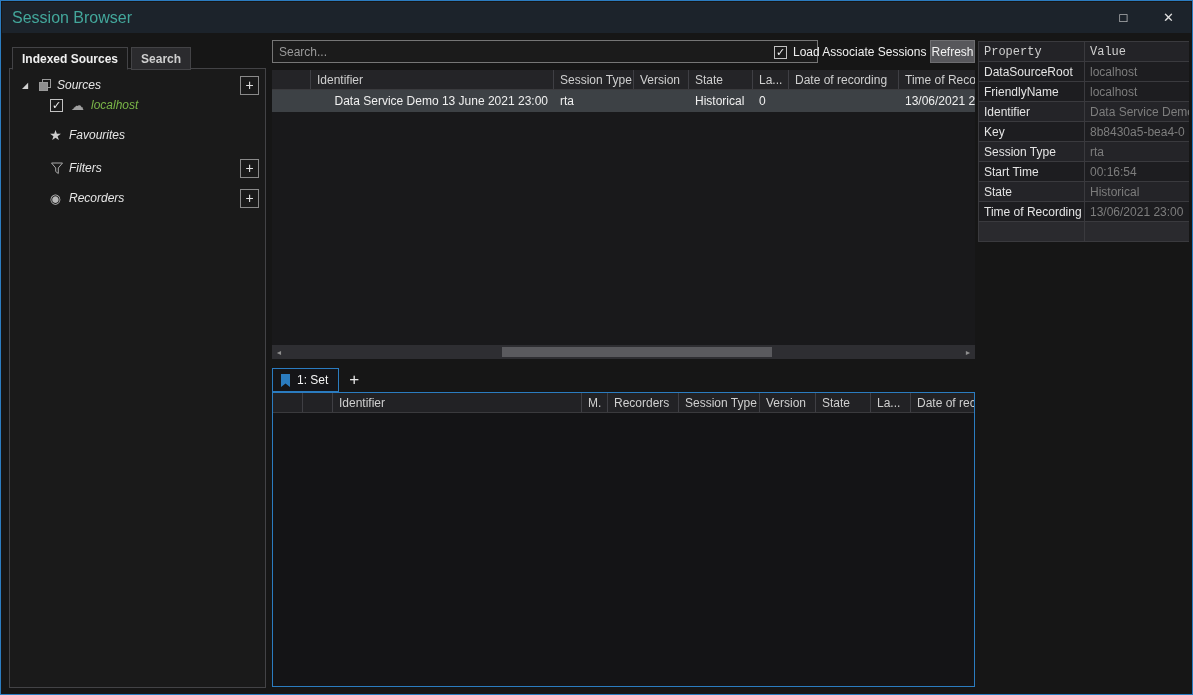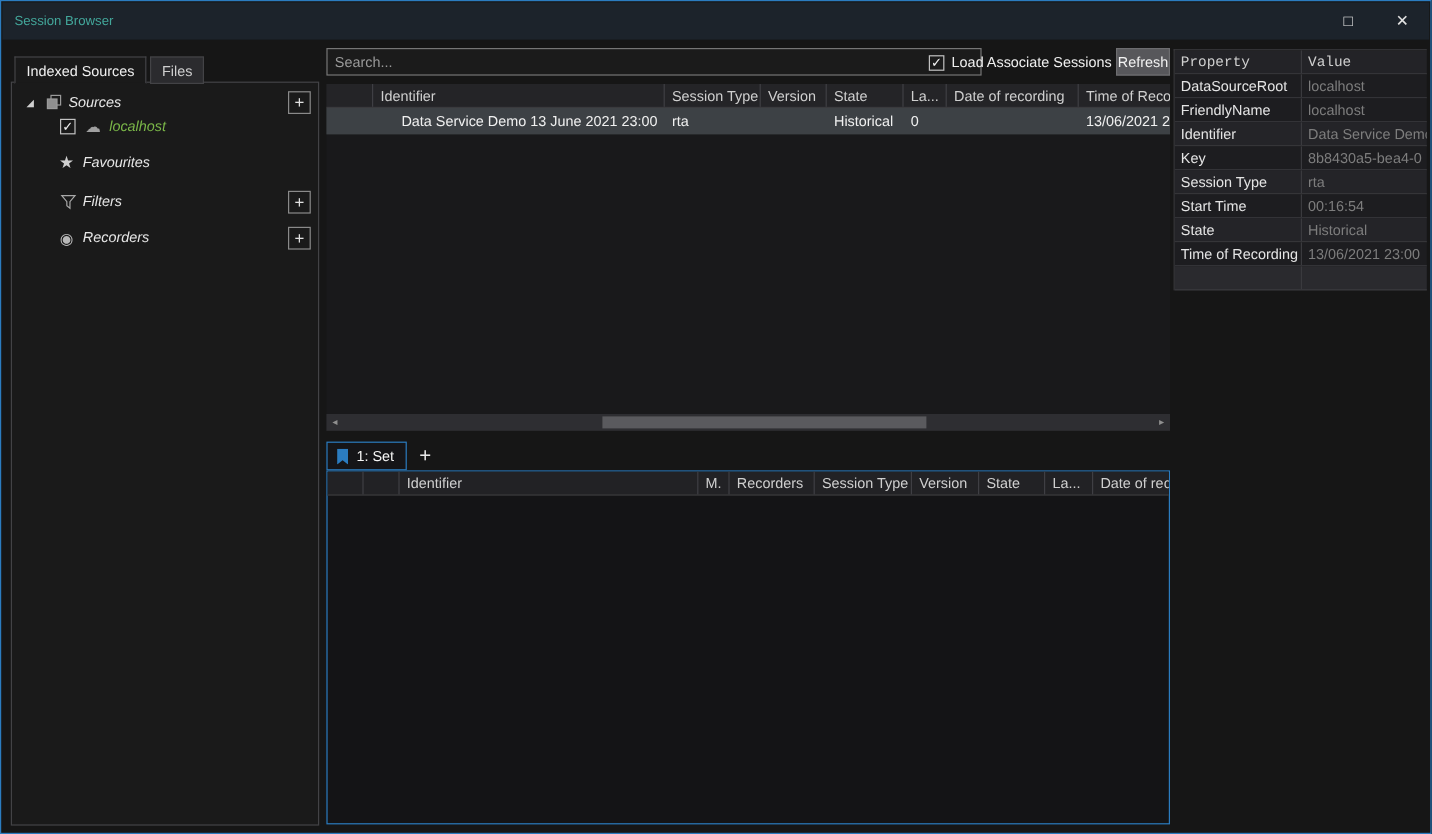--- a/index.html
+++ b/index.html
@@ -3,29 +3,29 @@
 <meta charset="utf-8">
 <style>
   * { margin:0; padding:0; box-sizing:border-box; }
   html,body { width:1193px; height:695px; overflow:hidden; background:#0d0d0d;
               font-family:"Liberation Sans", sans-serif; font-size:12px; color:#e0e0e0; }
   .window { position:absolute; inset:0; border:1px solid #2b7cc0; background:#161616; }
 
   
   .titlebar { position:absolute; left:1px; right:1px; top:1px; height:31px; background:#1c232b;
               display:flex; align-items:center; padding-left:10px; }
-  .title { color:#43a79b; font-size:11px;text-align:center; }
+  .title { color:#43a79b; font-size:16px;text-align:center; }
   .win-btns { margin-left:auto; display:flex; height:100%; }
   .win-btn { width:45px; height:100%; display:flex; align-items:center; justify-content:center;
              color:#e2e2e2; font-size:13px; background:transparent; border:none; cursor:default; }
 
   
   .sidebar-tabs { position:absolute; left:11px; top:46px; display:flex; z-index:2; }
   .stab { padding:4px 9px 3px 9px; border:1px solid #434346; background:#2b2b2e; color:#cfcfcf;
-          margin-right:3px; font-size:12px; }
+          margin-right:3px; font-size:12px;font-weight:bold; }
   .stab.active { background:#1a1a1a; border-bottom:1px solid #1a1a1a; color:#f0f0f0; }
   .sidebar { position:absolute; left:8px; top:67px; width:257px; height:620px;
              border:1px solid #434346; background:#1a1a1a; }
   .trow { display:flex; align-items:center; height:20px; }
   .row-sources { margin-top:6px; padding-left:12px; padding-right:6px; }
   .row-localhost { padding-left:40px; }
   .row-fav { margin-top:10px; padding-left:37px; }
   .row-filters { margin-top:13px; padding-left:37px; padding-right:6px; }
   .row-recorders { margin-top:10px; padding-left:37px; padding-right:6px; }
   .expander { width:13px; font-size:8px; color:#d0d0d0; }
@@ -100,21 +100,21 @@
           <span>□</span>
         </button>
       <button class="win-btn">
           <span>✕</span>
         </button>
     </div>
   </div>
 
   <div class="sidebar-tabs">
     <div class="stab active">Indexed Sources</div>
-    <div class="stab">Files</div>
+    <div class="stab">Search</div>
   </div>
 
   <div class="sidebar">
     <div class="trow row-sources">
       <span class="expander">◢</span>
       <span class="tree-icon">
         <svg width="14" height="14" viewBox="0 0 14 14">
             <rect x="4.5" y="1.5" width="8" height="8" fill="none" stroke="#9a9a9a"></rect>
             <rect x="1.5" y="4.5" width="8" height="8" fill="#8f8f8f" stroke="#9a9a9a"></rect>
           </svg>

